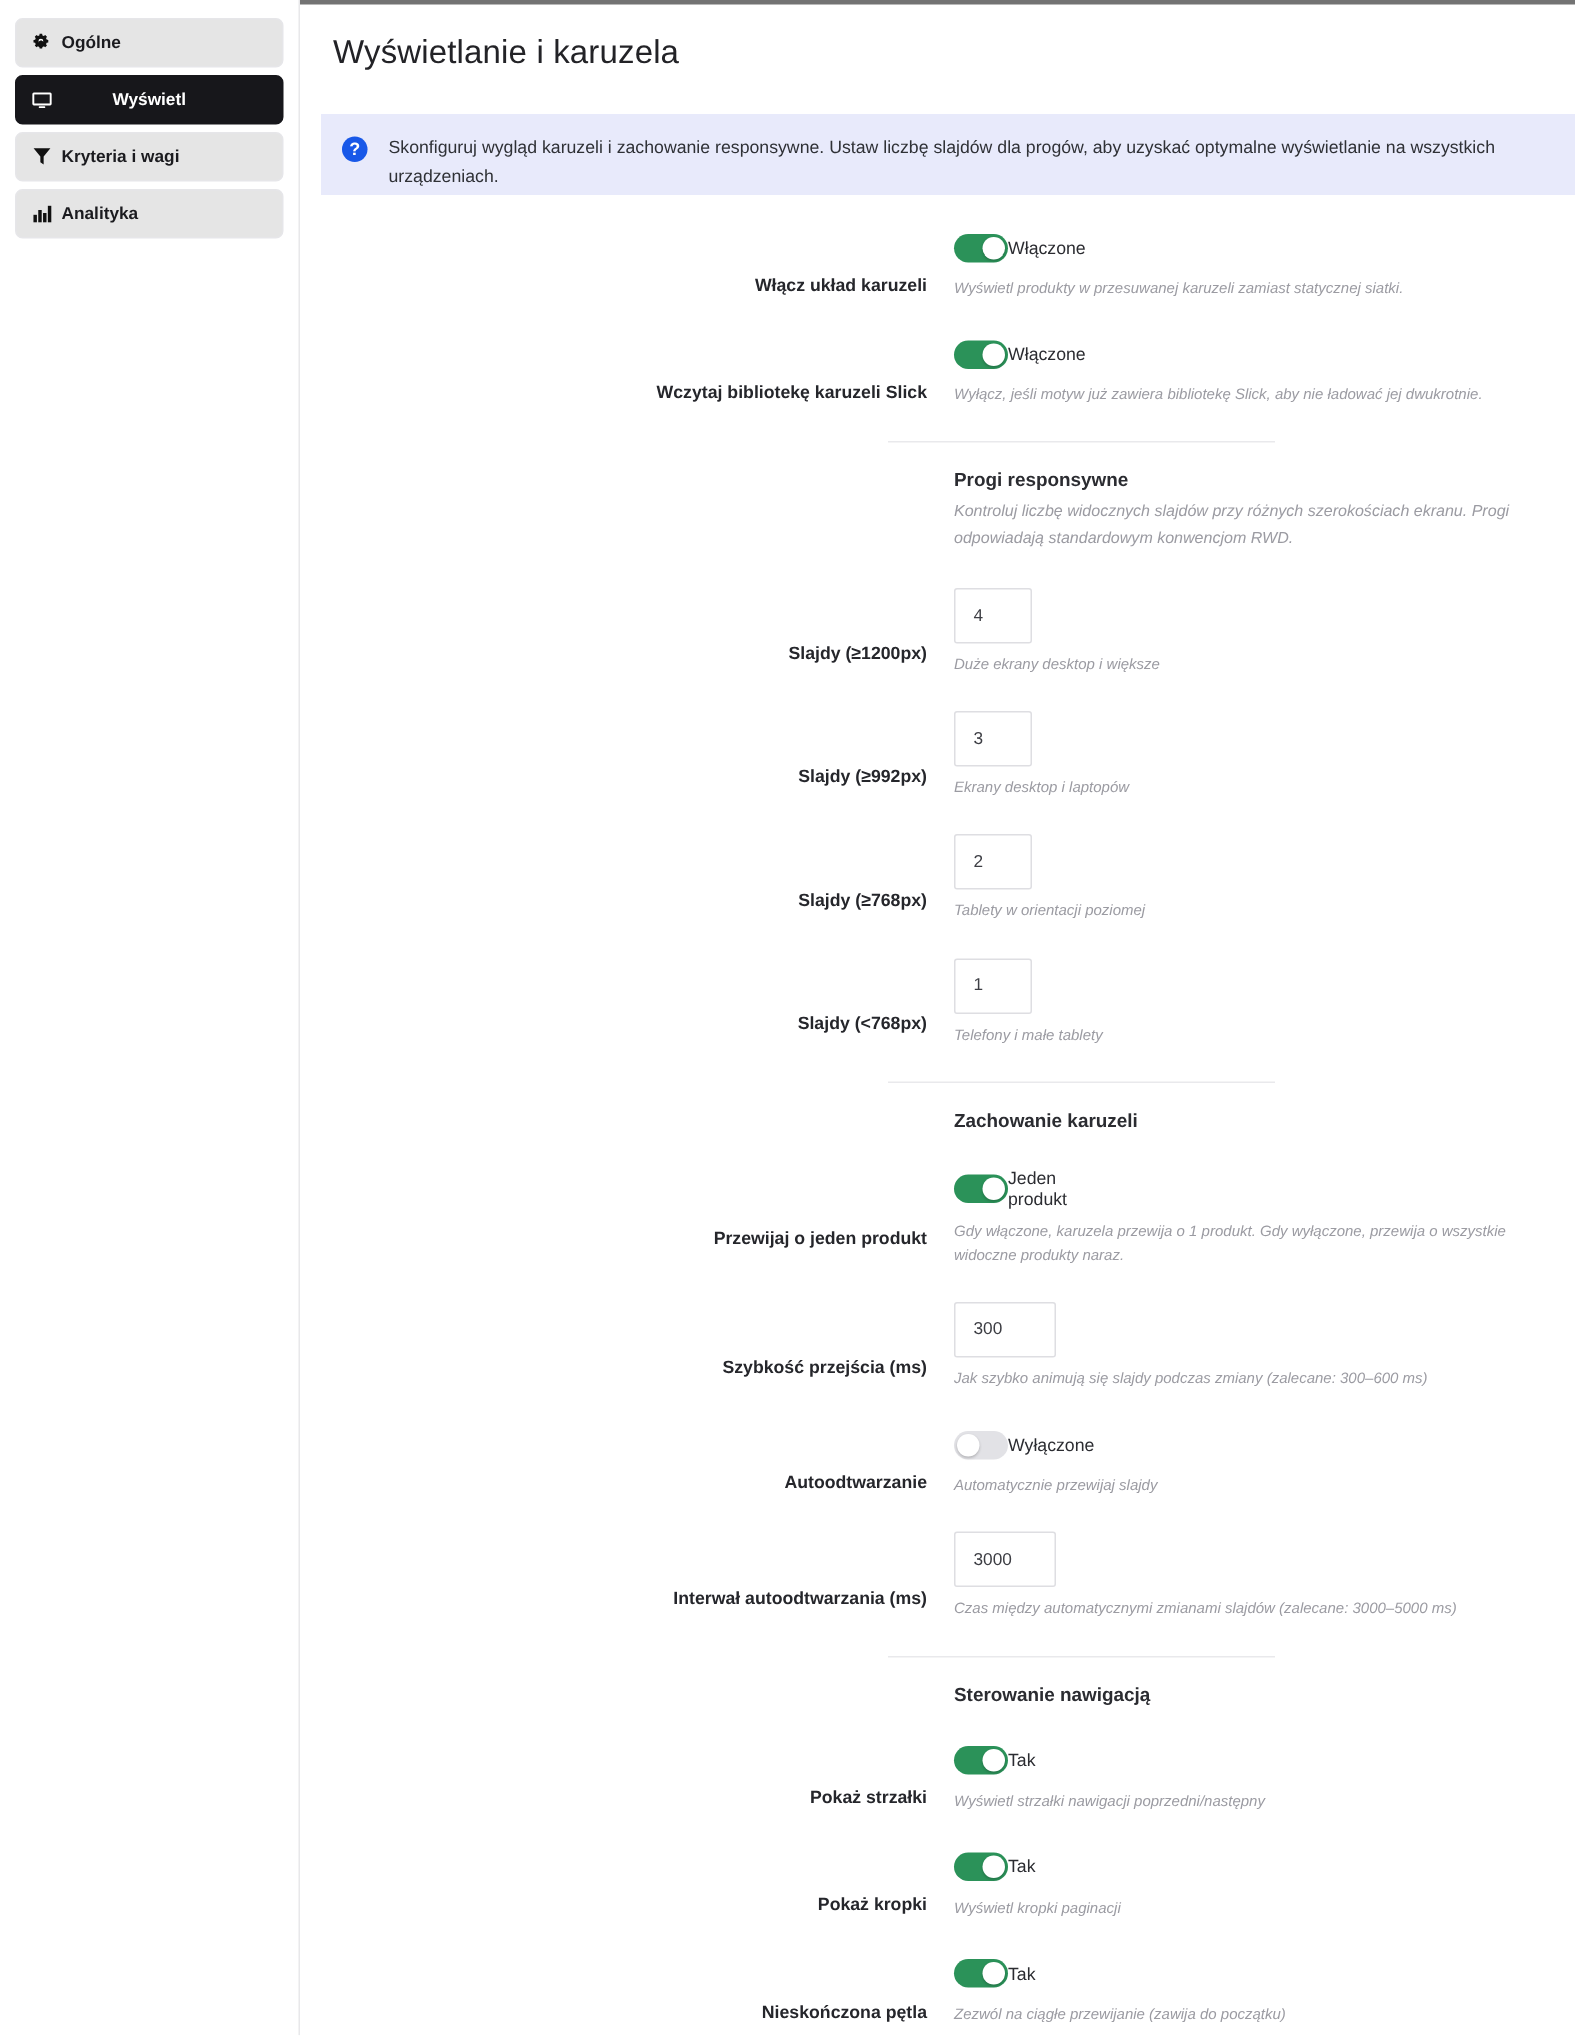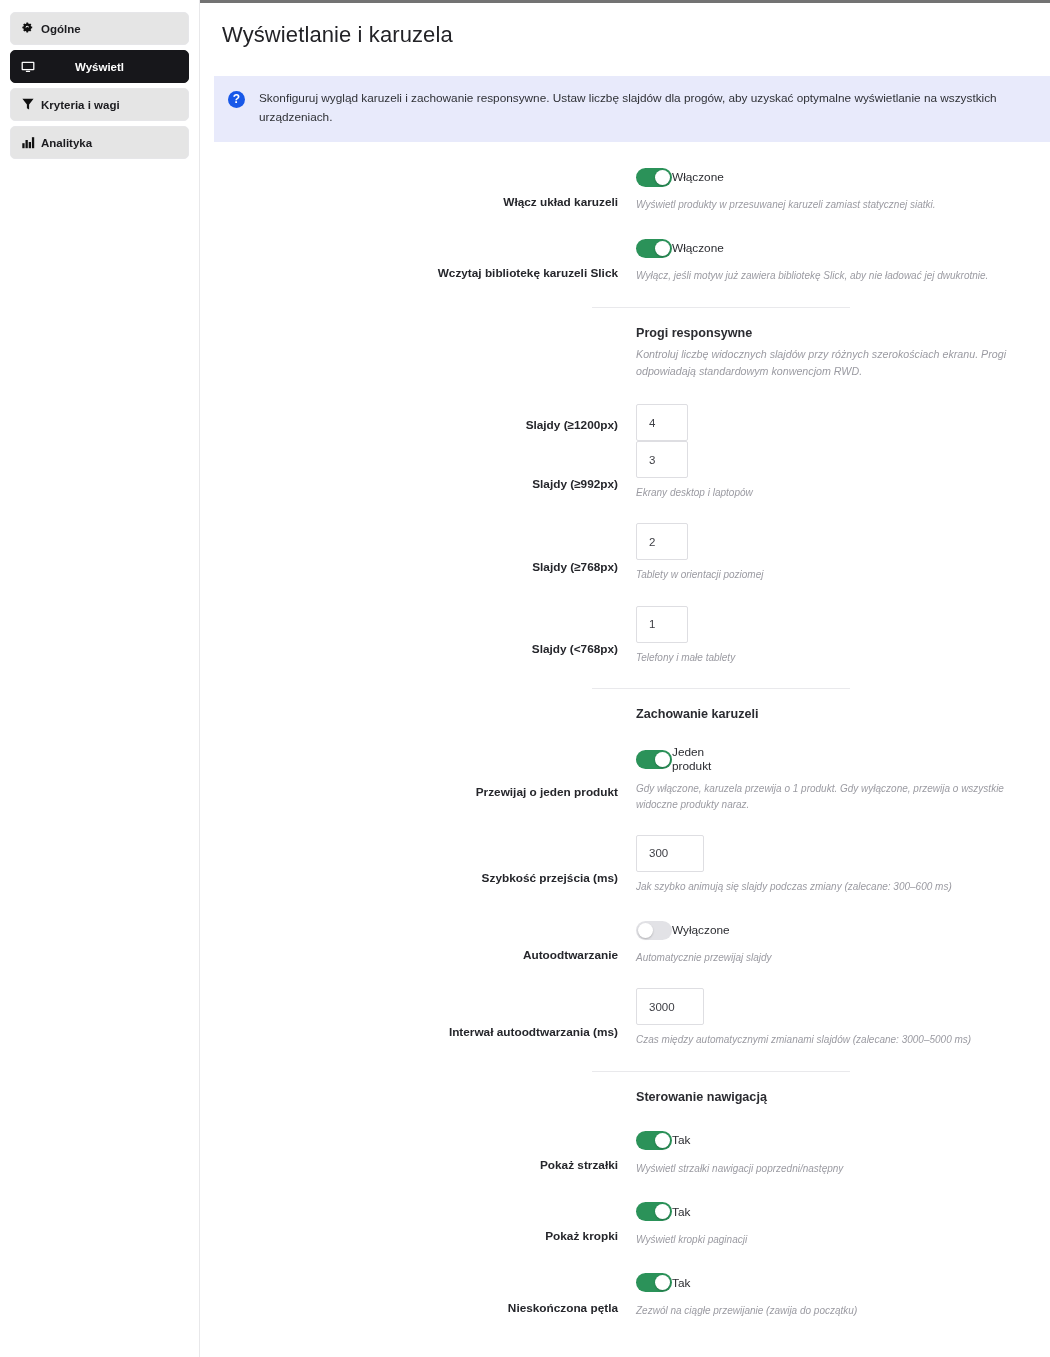--- a/index.html
+++ b/index.html
@@ -309,20 +309,21 @@
         <div class="section-title">Progi responsywne</div>
         <div class="section-desc">Kontroluj liczbę widocznych slajdów przy różnych szerokościach ekranu. Progi odpowiadają standardowym konwencjom RWD.</div>
       </div>
 
       <div class="row">
         <div class="row-label">Slajdy (≥1200px)</div>
         <div class="row-field">
           <div class="field-inline">
             <input class="num-input" type="text" value="4" style="">
           </div>
+          <div class="hint">Duże ekrany desktop i większe</div>
         </div>
       </div>
 
       <div class="row">
         <div class="row-label">Slajdy (≥992px)</div>
         <div class="row-field">
           <div class="field-inline">
             <input class="num-input" type="text" value="3" style="">
           </div>
           <div class="hint">Ekrany desktop i laptopów</div>

